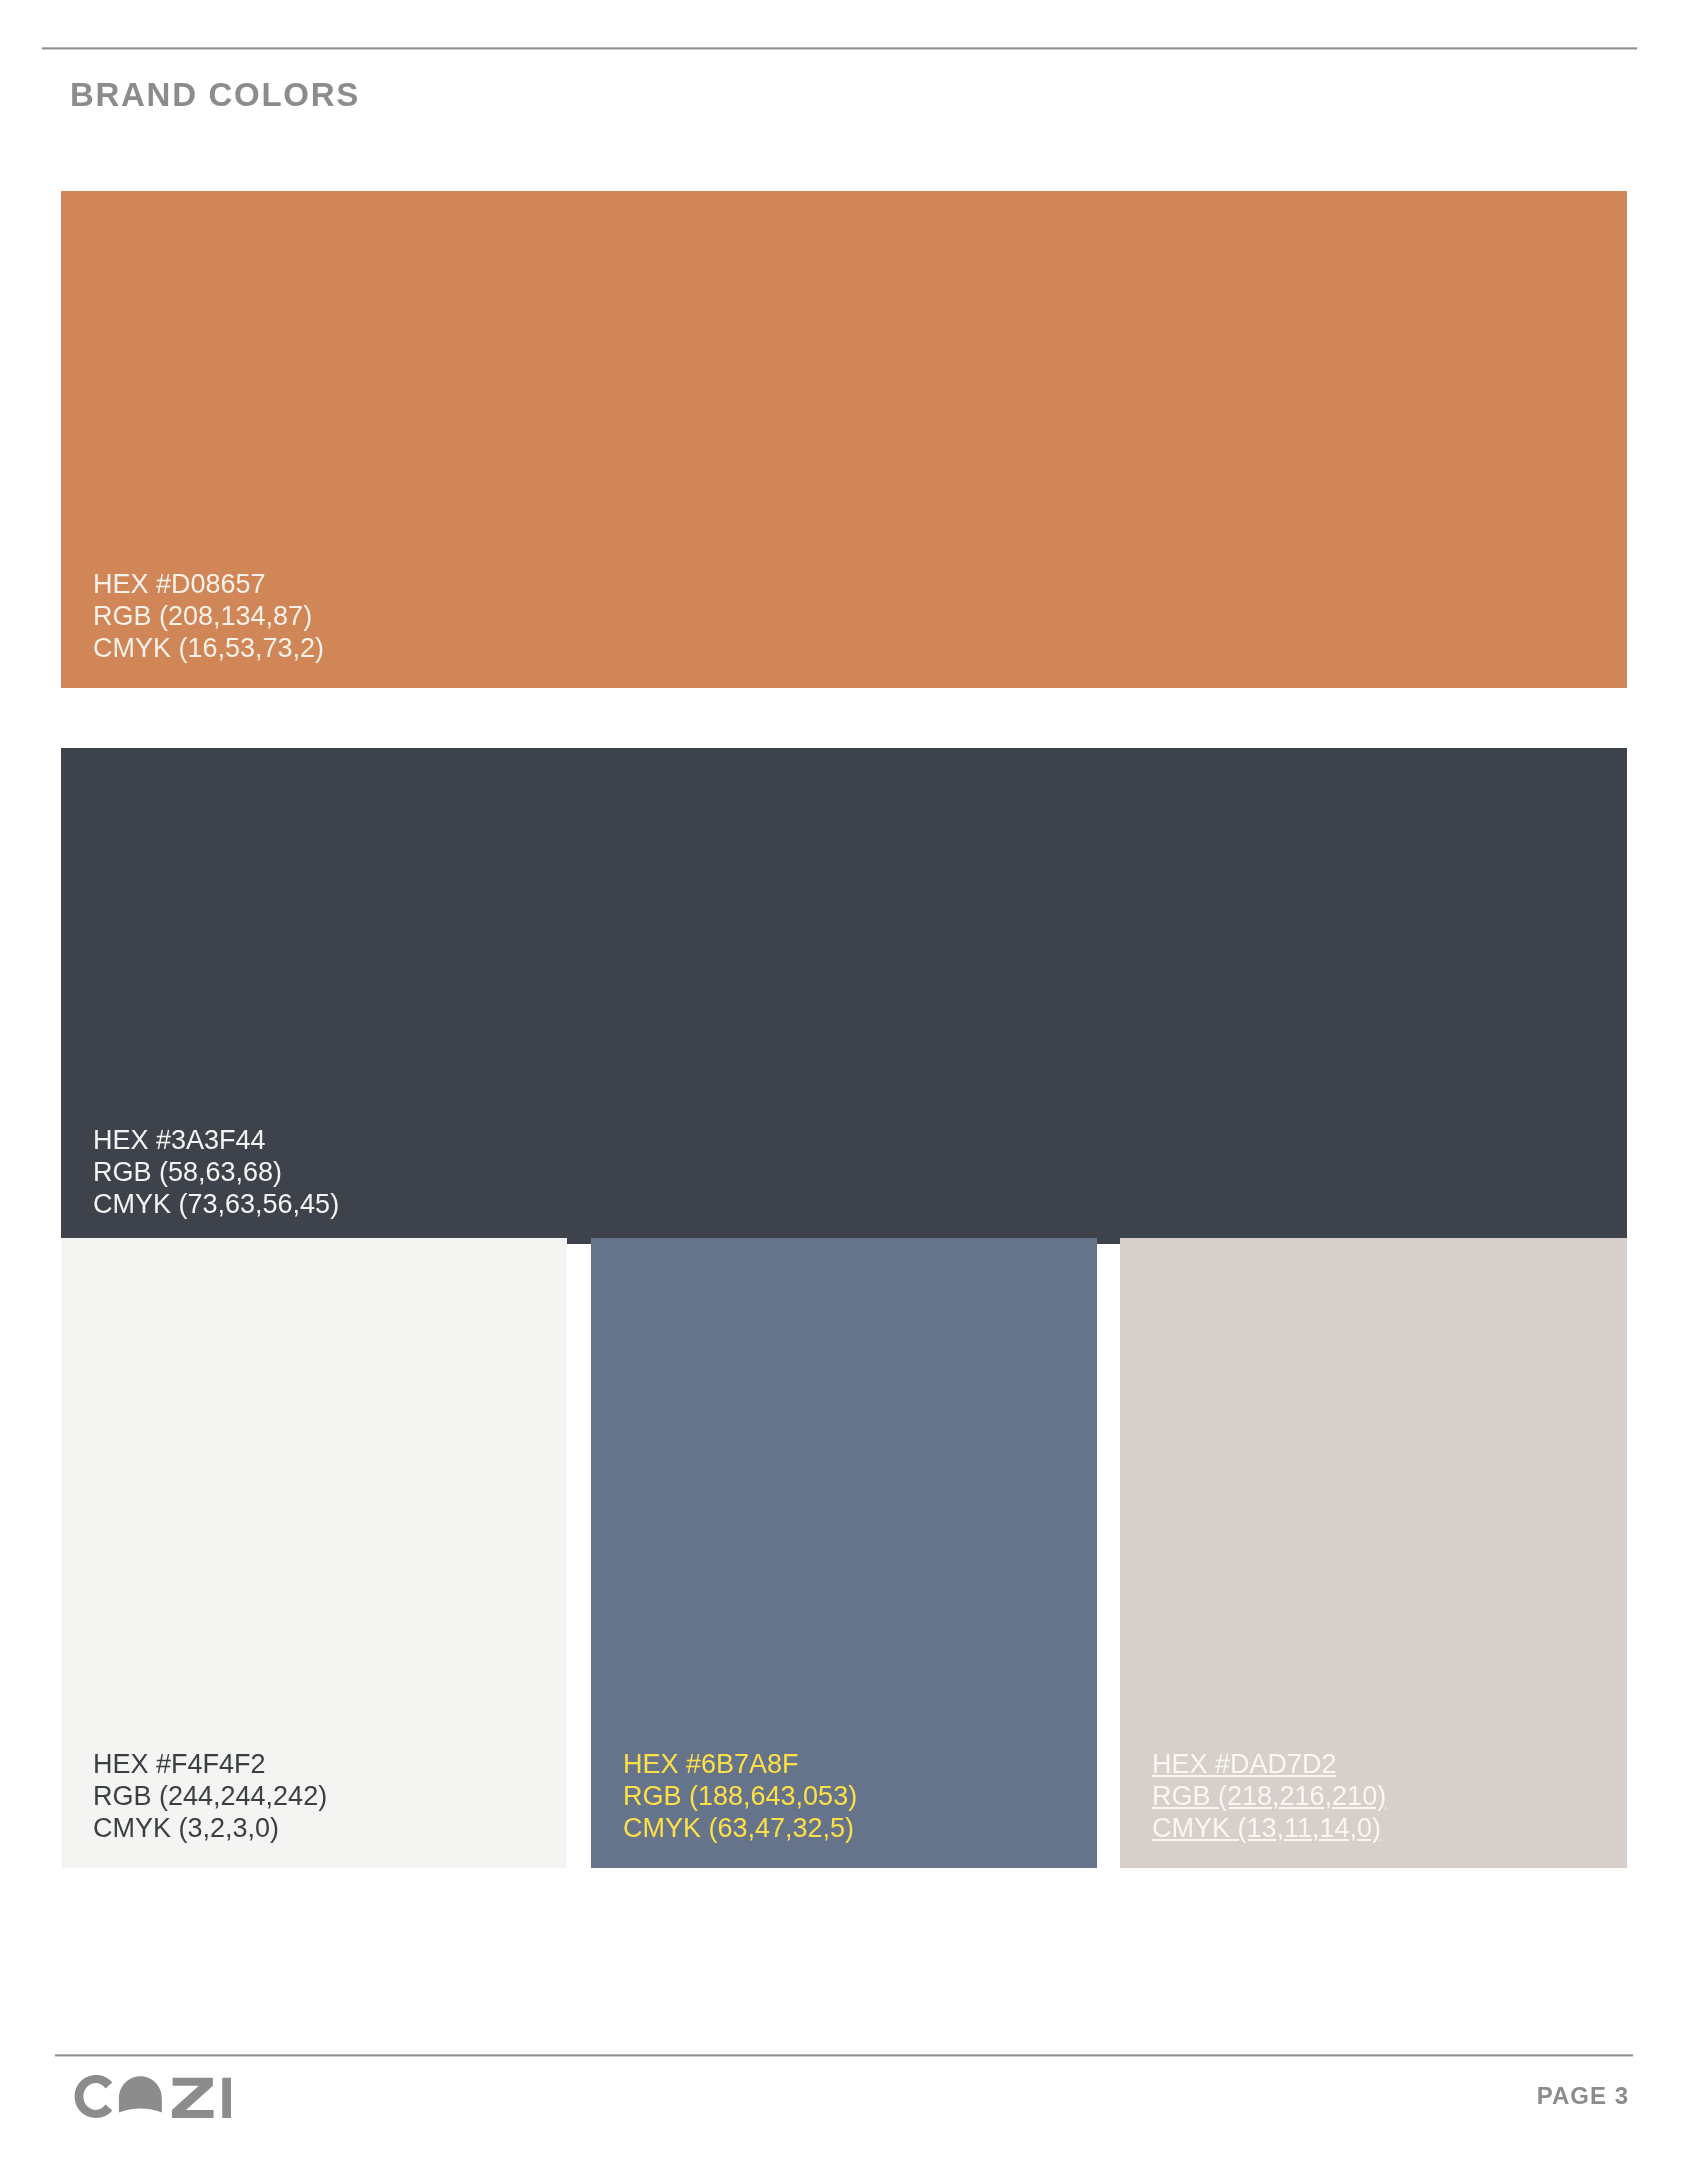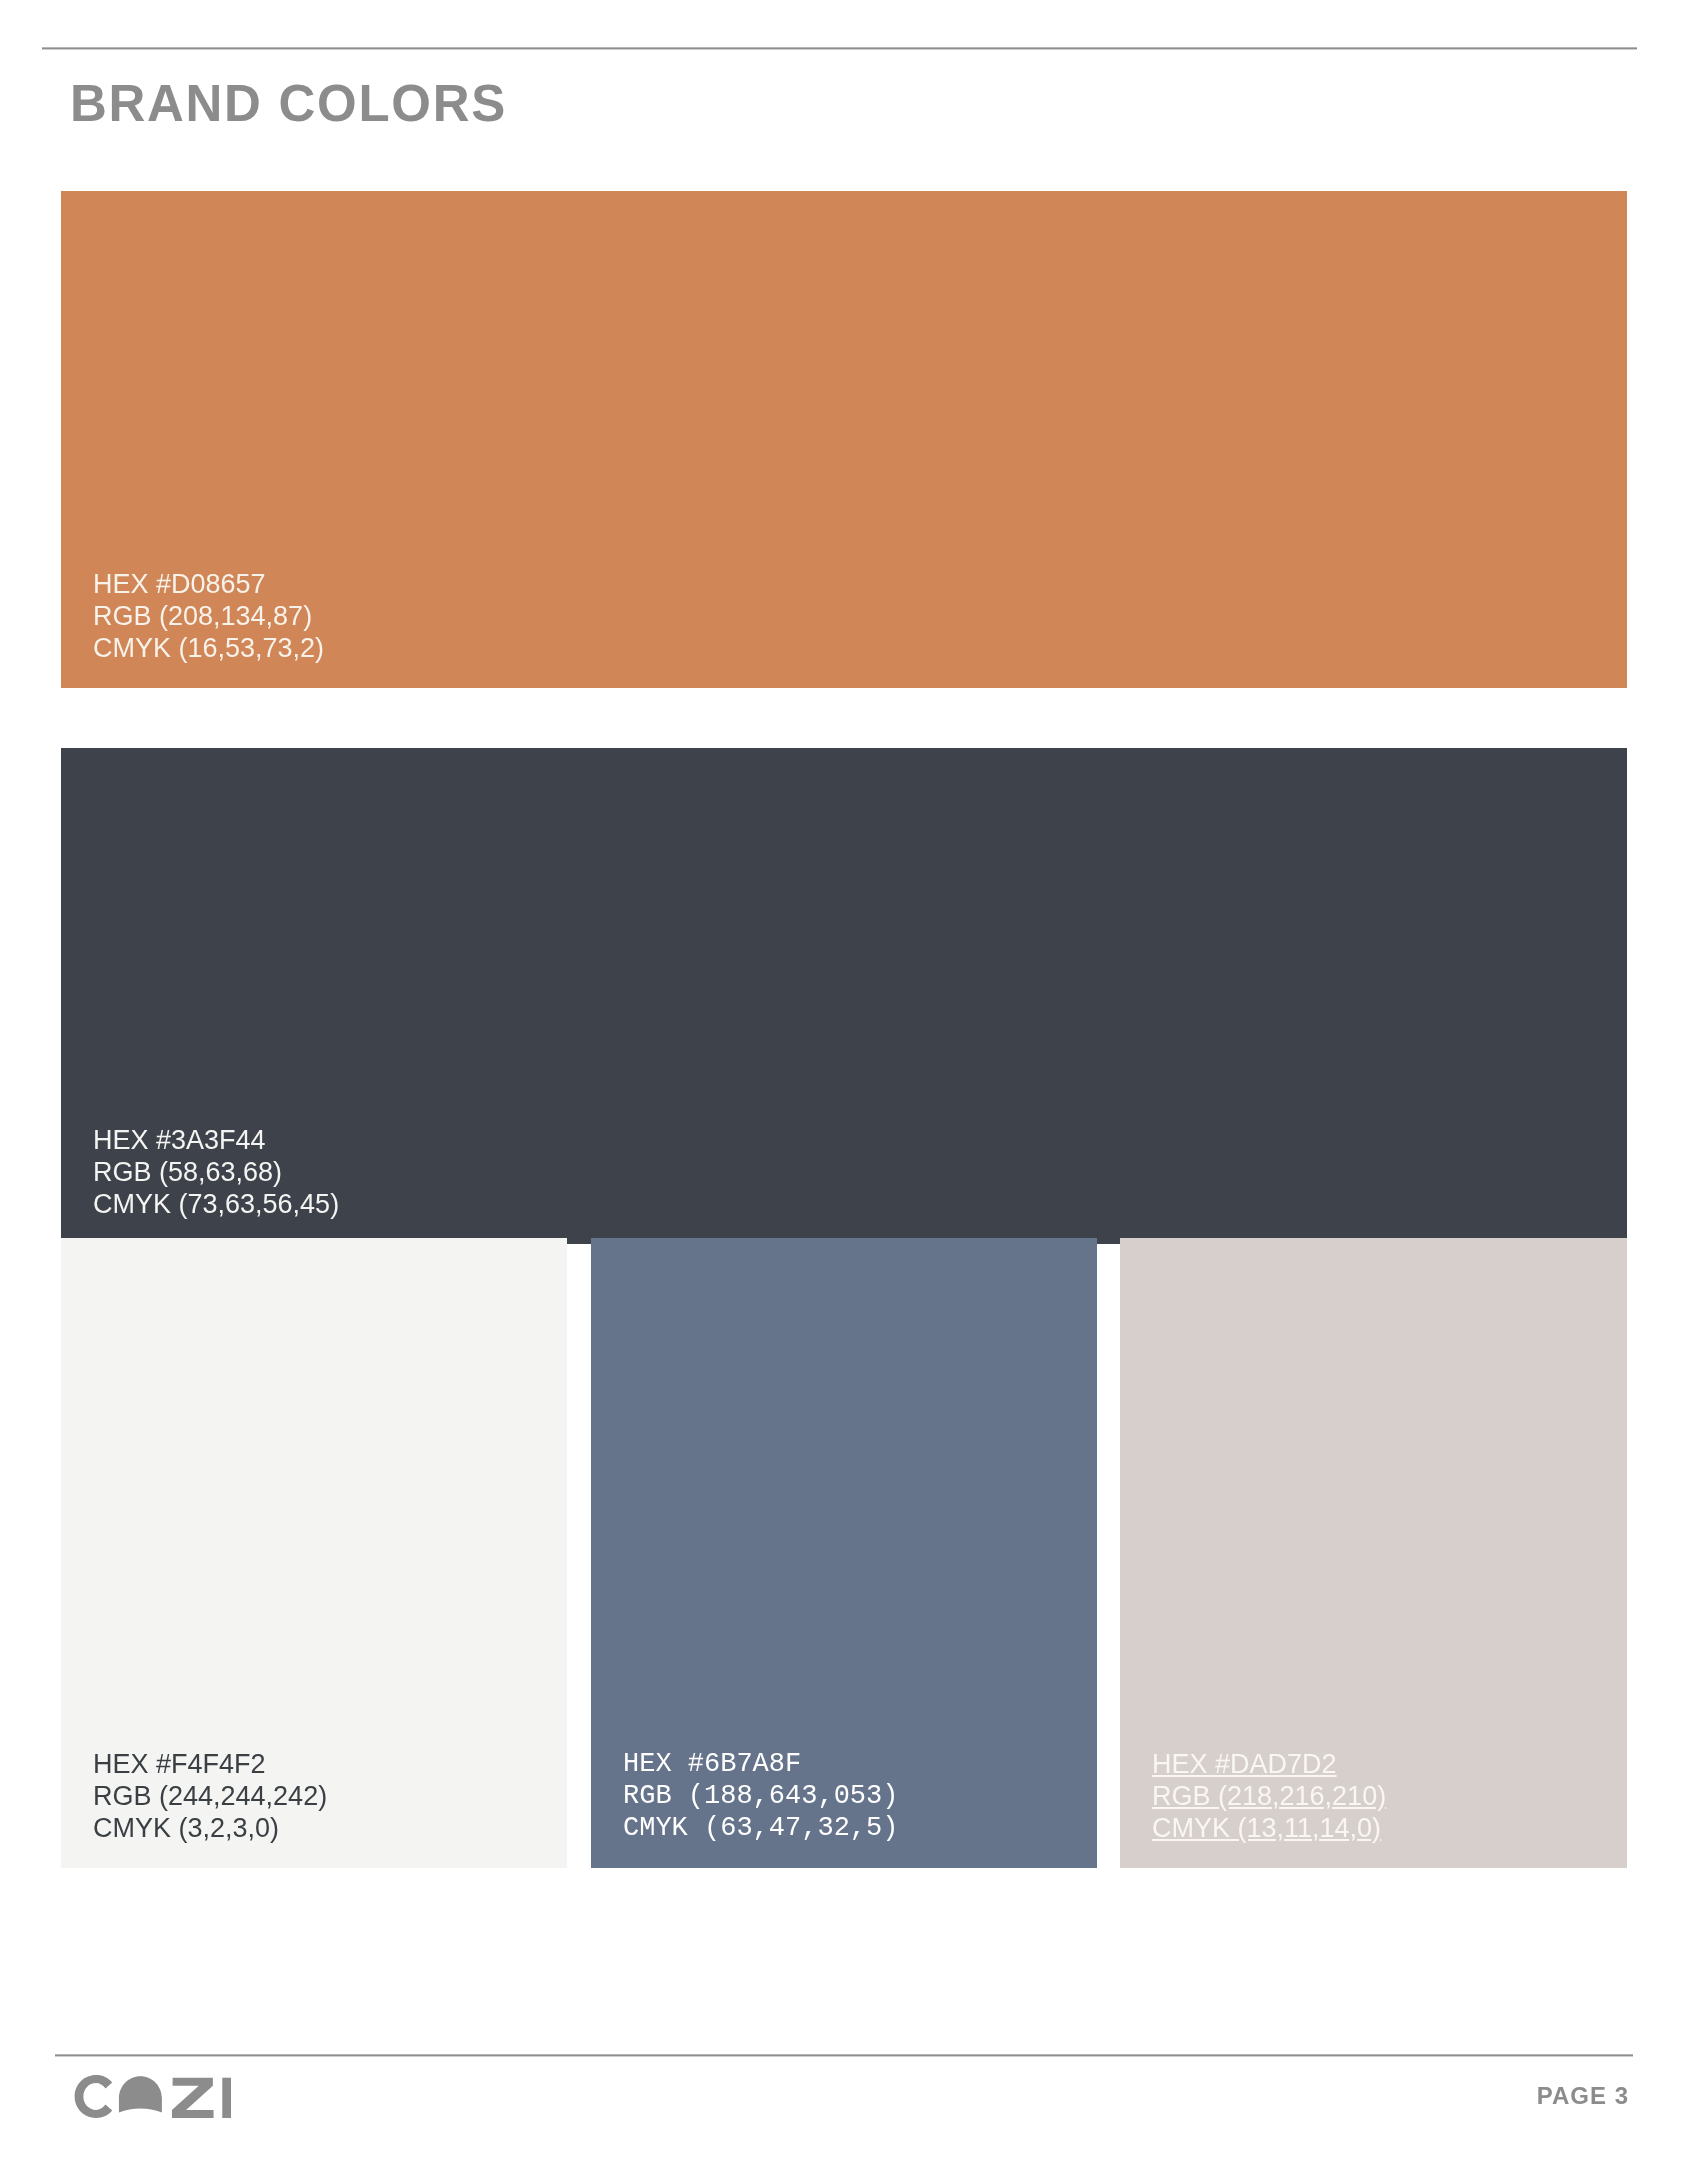--- a/index.html
+++ b/index.html
@@ -33,21 +33,21 @@
     height: 3.4px;
     background: #8e8e8e;
     border-top: 0.7px solid #b5b5b5;
     border-bottom: 0.7px solid #cfcfcf;
   }
 
   .page-title {
     position: absolute;
     left: 70px;
     top: 78px;
-    font-size: 51px;
+    font-size: 33px;
     font-weight: bold;
     letter-spacing: 1.7px;
     color: #8c8c8c;
     line-height: 1;
     white-space: nowrap;
   }
 
   
   .swatch {
     position: absolute;
@@ -162,21 +162,21 @@
 
   <div class="swatch swatch-offwhite" style="background: rgb(244, 244, 242);">
     <div class="swatch-text" style="color: rgb(58, 63, 68);">
       <span class="line">HEX #F4F4F2</span>
       <span class="line">RGB (244,244,242)</span>
       <span class="line">CMYK (3,2,3,0)</span>
     </div>
   </div>
 
   <div class="swatch swatch-slate" style="background: rgb(101, 116, 139);">
-    <div class="swatch-text" style="color: #ffffff; font-family: Liberation Mono, monospace;">
+    <div class="swatch-text" style="color: #fde047;">
       <span class="line">HEX #6B7A8F</span>
       <span class="line">RGB (188,643,053)</span>
       <span class="line">CMYK (63,47,32,5)</span>
     </div>
   </div>
 
   <div class="swatch swatch-greige" style="background: rgb(214, 207, 203);">
     <div class="swatch-text" style="color: rgb(250, 247, 242); text-decoration: underline;">
       <span class="line">HEX #DAD7D2</span>
       <span class="line">RGB (218,216,210)</span>

